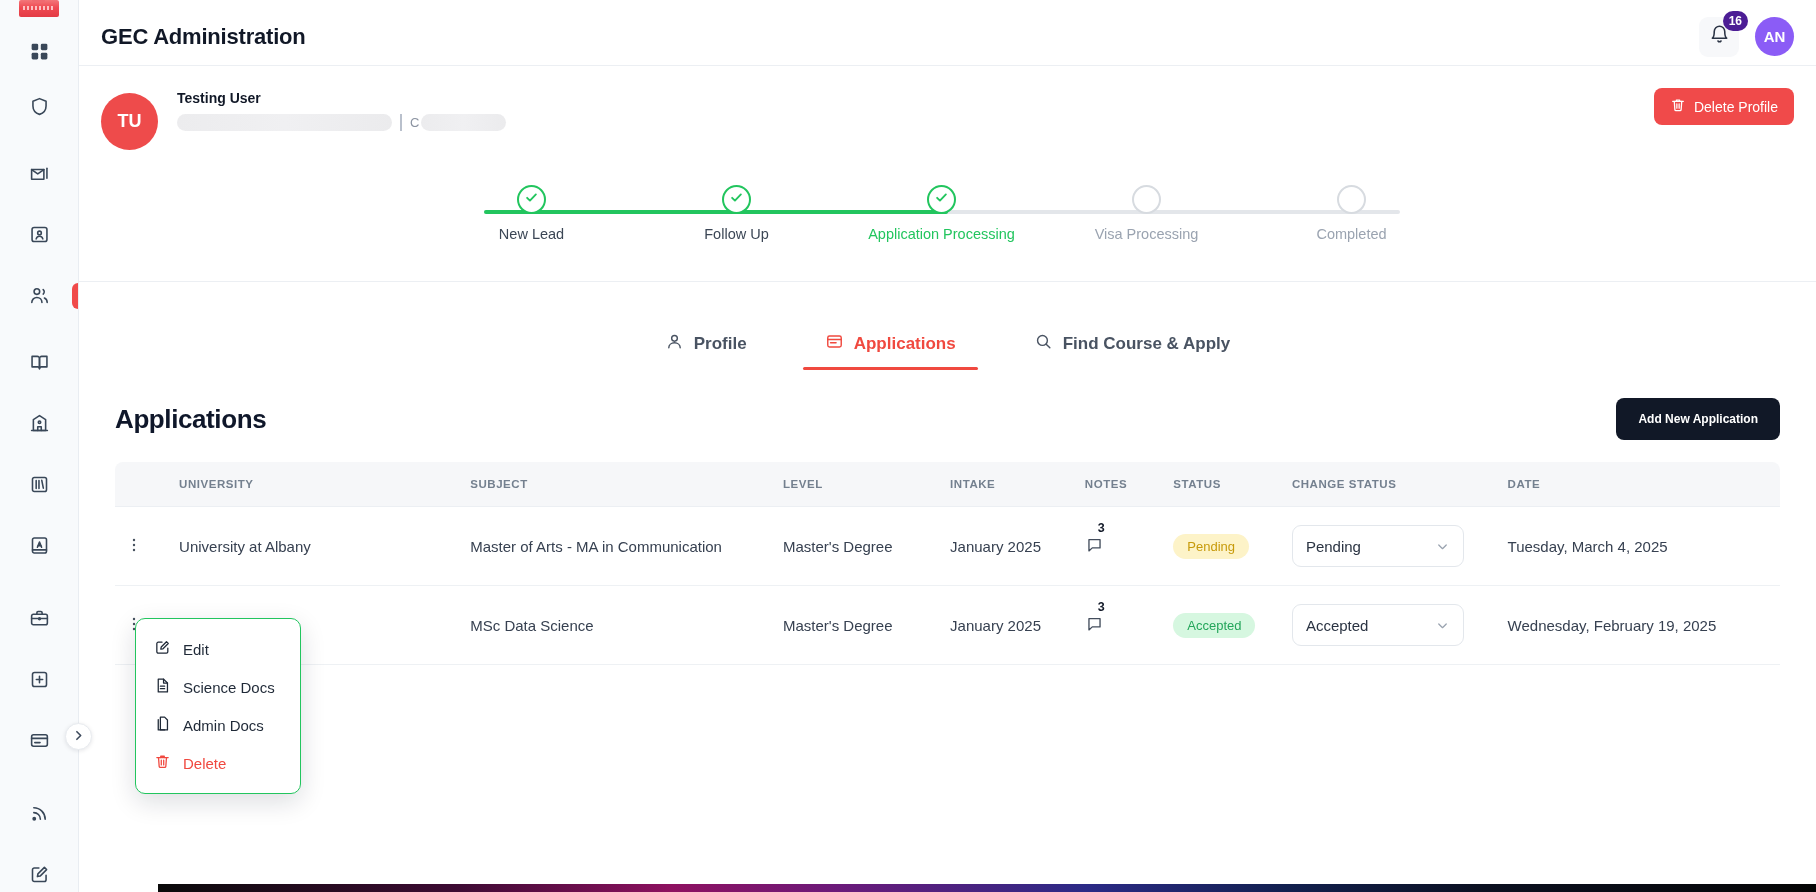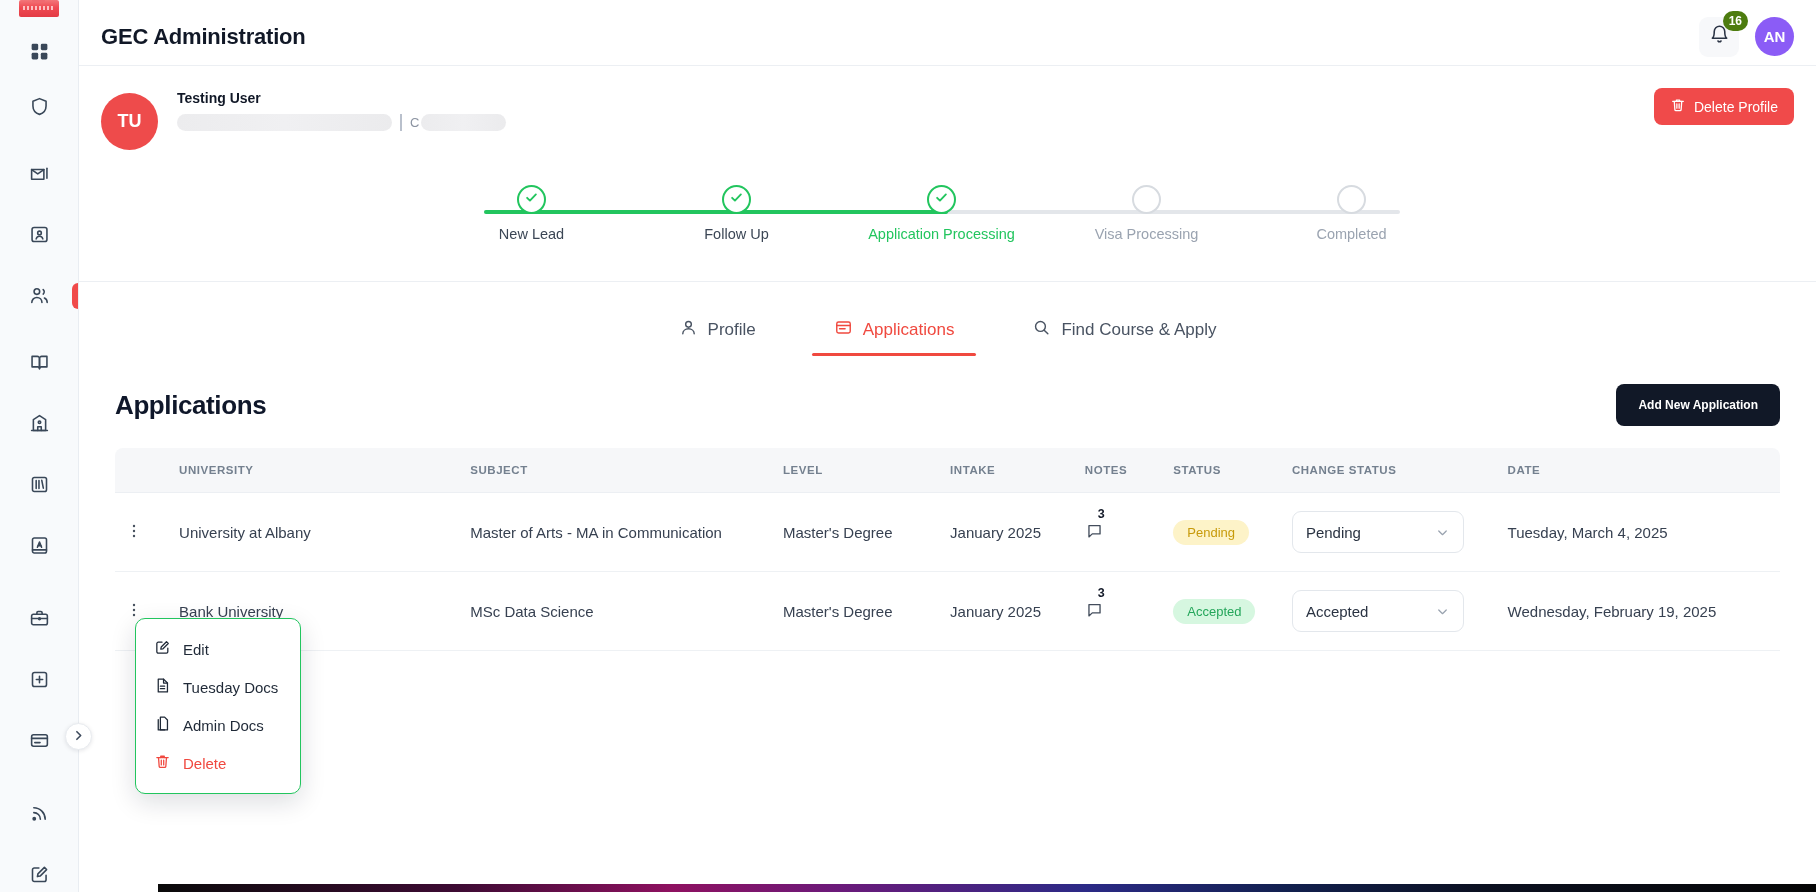--- a/index.html
+++ b/index.html
@@ -66,21 +66,21 @@
   .topbar h1 { font-size: 22px; font-weight: 700; color:#111827; letter-spacing:-.2px; }
   .topbar-right { margin-left: auto; display:flex; align-items:center; gap: 16px; }
   .bell-btn {
     width: 40px; height: 40px; border-radius: 9px; background:#f7f8fa;
     display:flex; align-items:center; justify-content:center; position: relative;
     color:#2b3445; cursor:pointer; border:none;
   }
   .bell-btn svg { width: 21px; height: 21px; }
   .badge {
     position:absolute; top:-6px; right:-9px; min-width: 25px; height: 20px;
-    background:#4d7c0f; color:#fff; border-radius: 10px; font-size:12px;
+    background:#4c1d95; color:#fff; border-radius: 10px; font-size:12px;
     font-weight:600; display:flex; align-items:center; justify-content:center; padding: 0 6px;
   }
   .avatar-top {
     width: 39px; height: 39px; border-radius:50%; background:#8b5cf6; color:#fff;
     display:flex; align-items:center; justify-content:center; font-size:15px; font-weight:700;
     cursor:pointer;
   }
 
   
   .profile-head { padding: 24px 22px 0 22px; position: relative; }
@@ -129,21 +129,21 @@
   }
   .circle.done { border-color:#22c55e; color:#22c55e; }
   .circle svg { width: 15px; height: 15px; }
   .step-label { margin-top: 12px; font-size: 14.5px; color:#3b4655; white-space:nowrap; }
   .step-label.current { color:#22c55e; font-weight:500; }
   .step-label.todo { color:#9aa3b0; }
 
   .hr-full { height: 1px; background:#eceff3; margin-top: 12px; }
 
   
-  .tabs { display:flex; justify-content:center; gap: 62px; margin-top: 30px; }
+  .tabs { display:flex; justify-content:center; gap: 62px; margin-top: 44px; font-weight: bold; }
   .tab {
     display:flex; align-items:center; gap: 10px; padding: 6px 8px 14px 8px;
     font-size: 17px; color:#495362; cursor:pointer; position:relative;
   }
   .tab svg { width: 19px; height: 19px; }
   .tab.active { color:#f0493f; }
   .tab.active:after {
     content:""; position:absolute; left:-14px; right:-14px; bottom:0; height:3px;
     background:#f0493f; border-radius: 2px;
   }
@@ -637,21 +637,21 @@
       <span>Edit</span>
     </div>
     <div class="ctx-item">
       <span>
         <svg viewBox="0 0 24 24" fill="none" stroke="currentColor" stroke-width="1.8" stroke-linecap="round" stroke-linejoin="round">
             <path d="M6 3h7.5L19 8.5V21H6z"></path>
             <path d="M13.5 3v5.5H19"></path>
             <path d="M9 13h6M9 16.5h6"></path>
           </svg>
       </span>
-      <span>Tuesday Docs</span>
+      <span>Science Docs</span>
     </div>
     <div class="ctx-item">
       <span>
         <svg viewBox="0 0 24 24" fill="none" stroke="currentColor" stroke-width="1.8" stroke-linecap="round" stroke-linejoin="round">
             <path d="M9 3h6l4 4v14H9z"></path>
             <path d="M6 6.5V21h9"></path>
           </svg>
       </span>
       <span>Admin Docs</span>
     </div>

